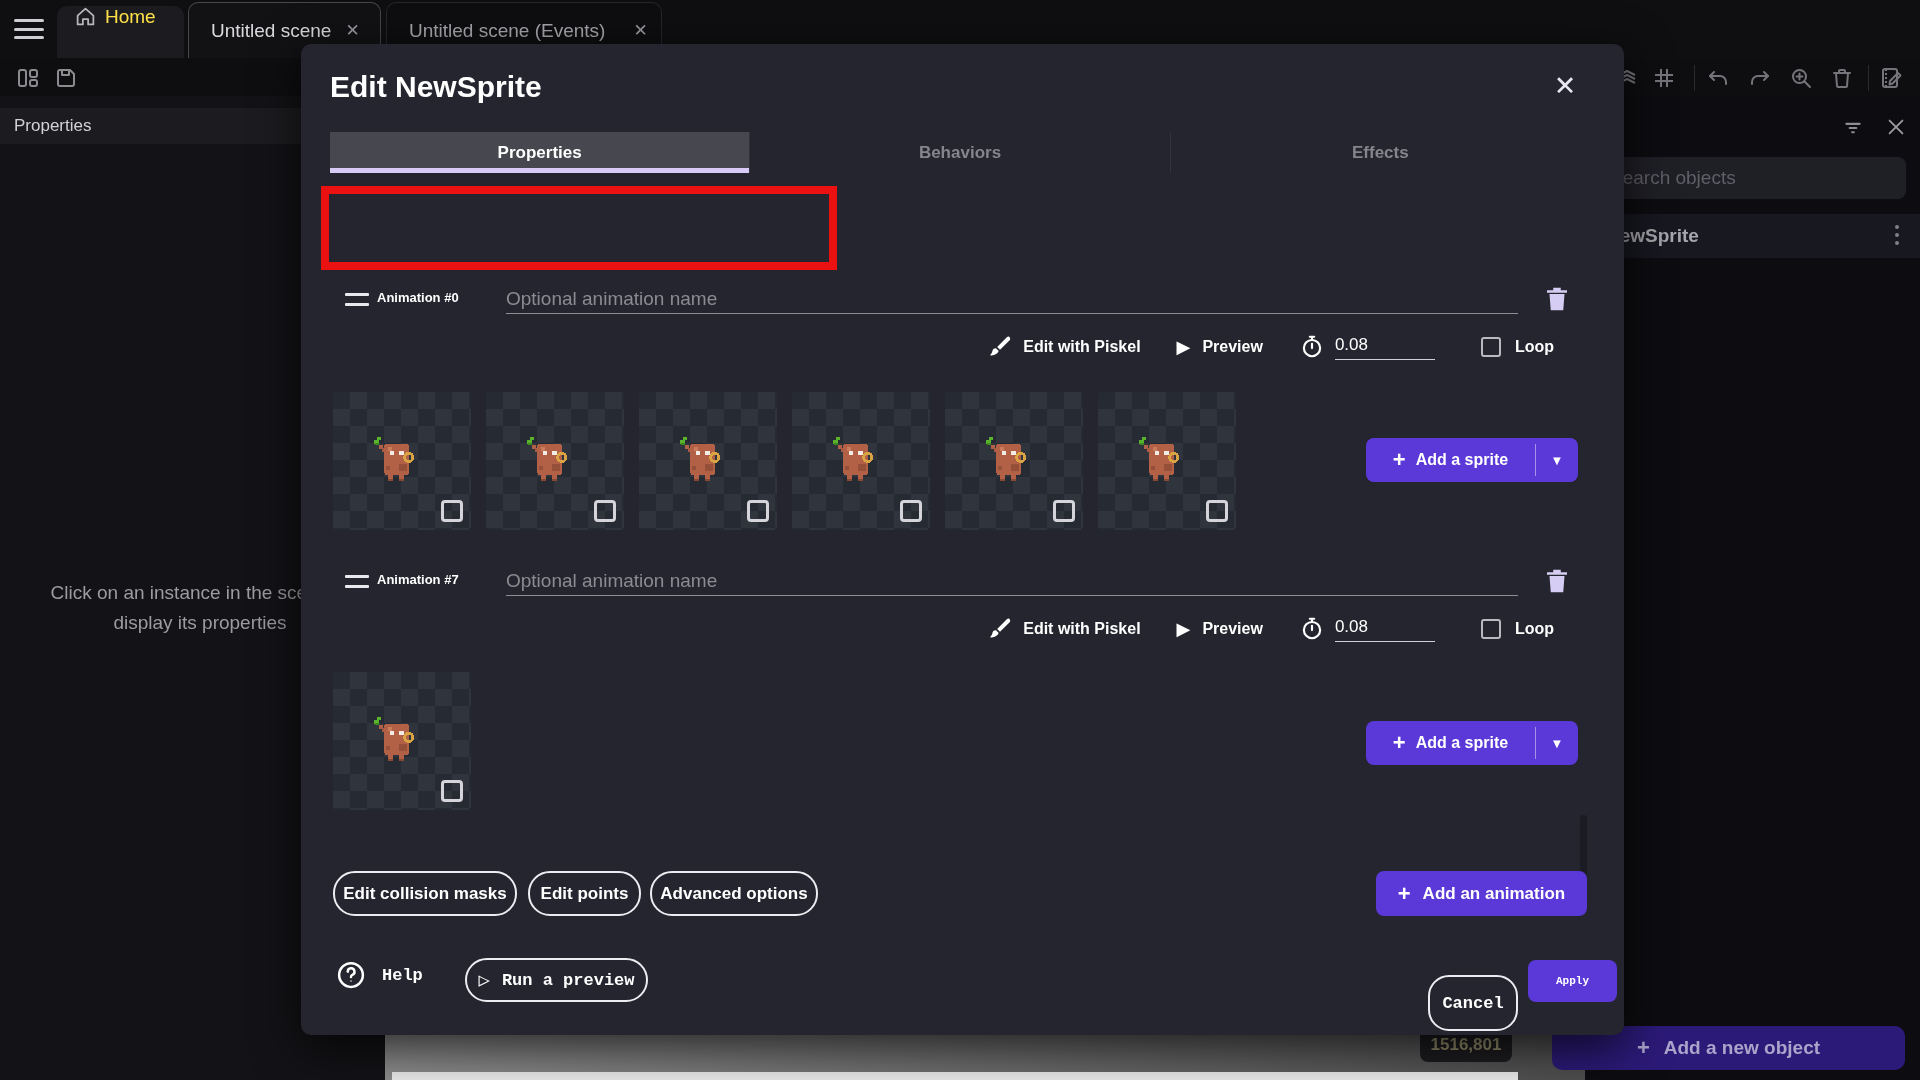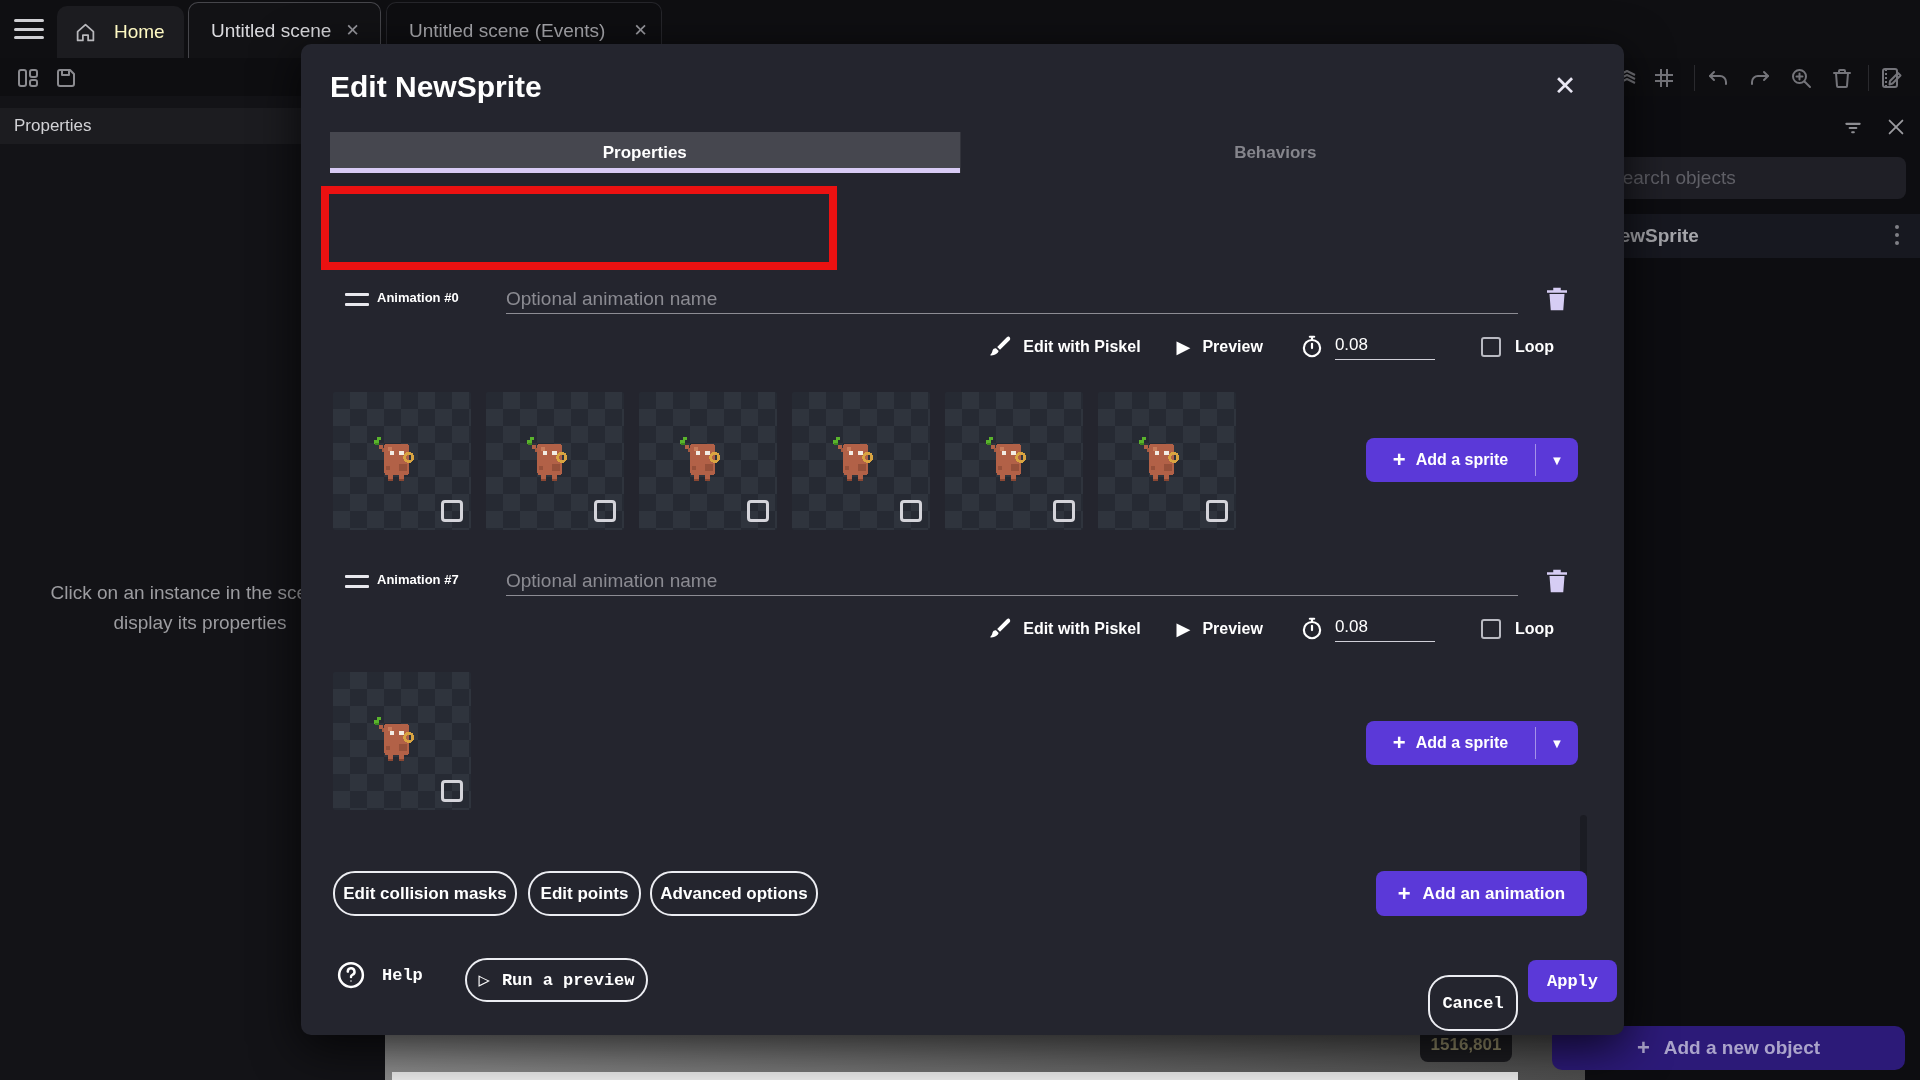--- a/index.html
+++ b/index.html
@@ -9,21 +9,21 @@
     background:#0c0c0f; font-family:"Liberation Sans", sans-serif;
     -webkit-font-smoothing:antialiased; color:#fff;
   }
   .abs { position:absolute; }
   svg { display:block; }
 
   
   .topbar { left:0; top:0; width:1920px; height:58px; background:#0f0f12; }
   .hamburger { left:14px; top:19px; width:30px; height:20px; display:flex; flex-direction:column; justify-content:space-between; cursor:pointer; }
   .hamburger span { height:3px; background:#cfcfd3; border-radius:2px; }
-  .tab-home { left:57px; top:6px; width:127px; height:52px; background:#1c1c20; border-radius:10px 10px 0 0; display:flex; align-items:center; gap:18px; padding-left:18px; color:#fef9c3; font-size:19px; }
+  .tab-home { left:57px; top:6px; width:127px; height:52px; background:#1c1c20; border-radius:10px 10px 0 0; display:flex; align-items:flex-start; gap:9px; padding-left:18px; color:#fde047; font-size:19px; }
   .tab-scene { left:188px; top:2px; width:193px; height:56px; background:#121215; border:1px solid #46464b; border-bottom:none; border-radius:10px 10px 0 0; display:flex; align-items:center; gap:14px; padding-left:22px; color:#dadade; font-size:19px; }
   .tab-events { left:386px; top:2px; width:276px; height:56px; background:#0e0e11; border:1px solid #26262b; border-bottom:none; border-radius:10px 10px 0 0; display:flex; align-items:center; gap:28px; padding-left:22px; color:#a9a9ae; font-size:19px; }
   .tab-close { font-size:17px; color:#9a9aa0; cursor:pointer; line-height:1; }
 
   
   .toolbar2 { left:0; top:58px; width:1920px; height:38px; background:#0e0e11; }
   .tool-icon { position:absolute; top:8px; width:24px; height:24px; color:#8b8b90; cursor:pointer; }
   .tool-icon.dim { color:#74747a; }
   .vsep { position:absolute; top:7px; width:1px; height:26px; background:#2a2a2e; }
 
@@ -96,21 +96,21 @@
 
   .btn-outline { background:transparent; border:2px solid #ecedf2; border-radius:22px; color:#fff; font-family:inherit; font-size:17px; font-weight:bold; cursor:pointer; }
   .bottom-actions { position:absolute; left:29px; top:827px; width:1260px; height:46px; }
   .bottom-actions .btn-outline { position:absolute; height:45px; }
   .add-anim { position:absolute; left:1075px; top:827px; width:211px; height:45px; display:flex; align-items:center; justify-content:center; gap:12px; font-size:17px; }
 
   .dlg-footer { position:absolute; left:29px; top:914px; width:1260px; height:46px;font-family:Liberation Mono, monospace; }
   .help-btn { position:absolute; left:6px; top:2px; display:flex; align-items:center; gap:16px; background:none; border:none; color:#fff; font-size:17px; font-weight:bold; font-family:inherit; cursor:pointer; }
   .run-preview { position:absolute; left:135px; top:0; width:183px; height:44px; display:flex; align-items:center; justify-content:center; gap:12px; }
   .cancel-btn { position:absolute; left:1098px; top:2px; width:90px; height:56px; border-radius:21px; border-width:2px;margin-top:15px; }
-  .apply-btn { position:absolute; left:1198px; top:2px; width:89px; height:42px; font-size:17px; }
+  .apply-btn { position:absolute; left:1198px; top:2px; width:89px; height:42px; font-size:11px; }
 
   .plus-glyph { font-size:22px; font-weight:bold; line-height:1; }
 </style>
 </head>
 <body>
 
 <div id="app">
 
   <div class="abs topbar">
     <div class="abs hamburger">
@@ -245,20 +245,23 @@
     <button class="dlg-close">✕</button>
     <div class="dlg-scrollthumb"></div>
 
     <div class="dlg-tabs">
       <button class="dlg-tab active">
           <span>Properties</span>
           <span class="tab-underline"></span>
         </button>
       <button class="dlg-tab">
           <span>Behaviors</span>
+        </button>
+      <button class="dlg-tab">
+          <span>Effects</span>
         </button>
     </div>
 
 
     <div class="anim-header" style="top:240px">
       <div class="drag-handle">
           <span></span>
           <span></span>
         </div>
       <span class="anim-label">Animation #0</span>

